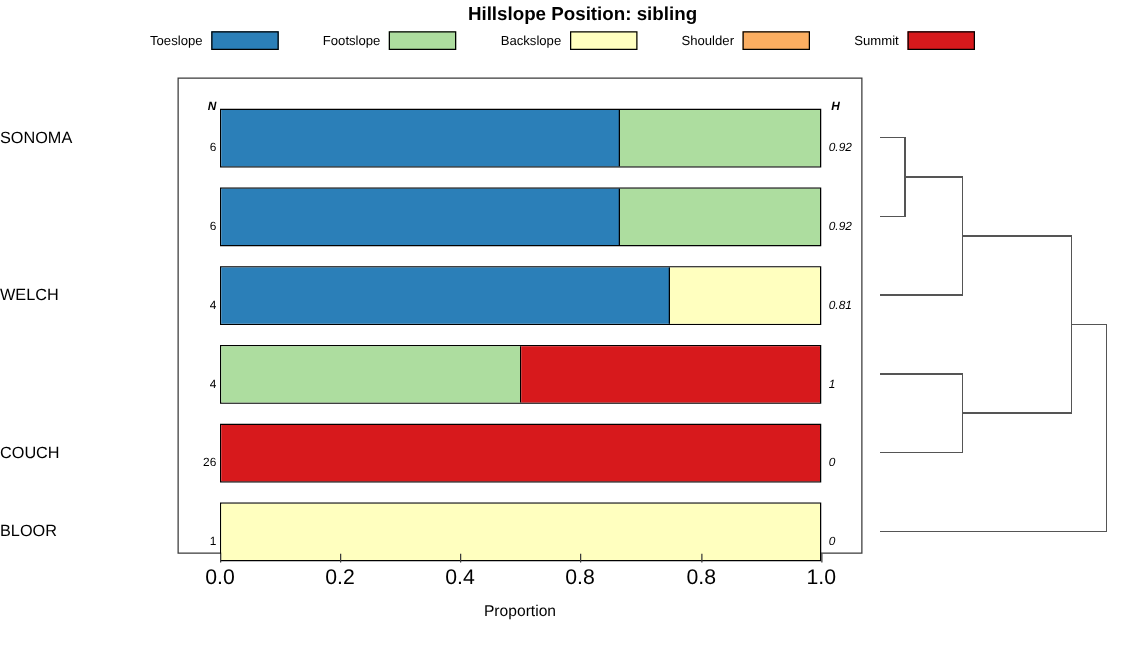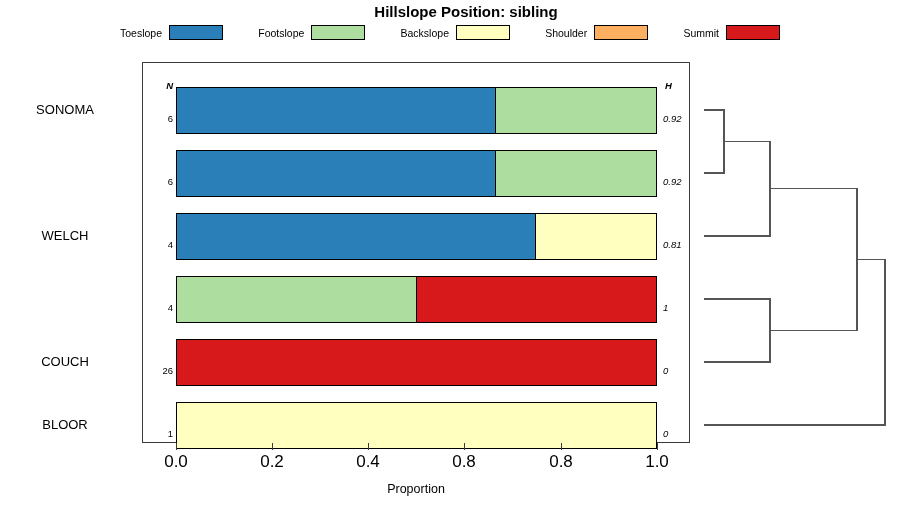--- a/index.html
+++ b/index.html
@@ -100,21 +100,21 @@
     box-sizing: border-box;
     border-right: 1.6px solid #000000;
   }
   .seg:last-child { border-right: none; }
 
   
   .grp-label {
     position: absolute;
     right: 900px;  
     font-size: 13px;
-    text-align: center;
+    text-align: left;
     white-space: nowrap;
   }
   #left-labels {
     position: absolute;
     left: 0;
     top: 62px;
     width: 136px;
     height: 381px;
   }
   #left-labels .grp-label {

